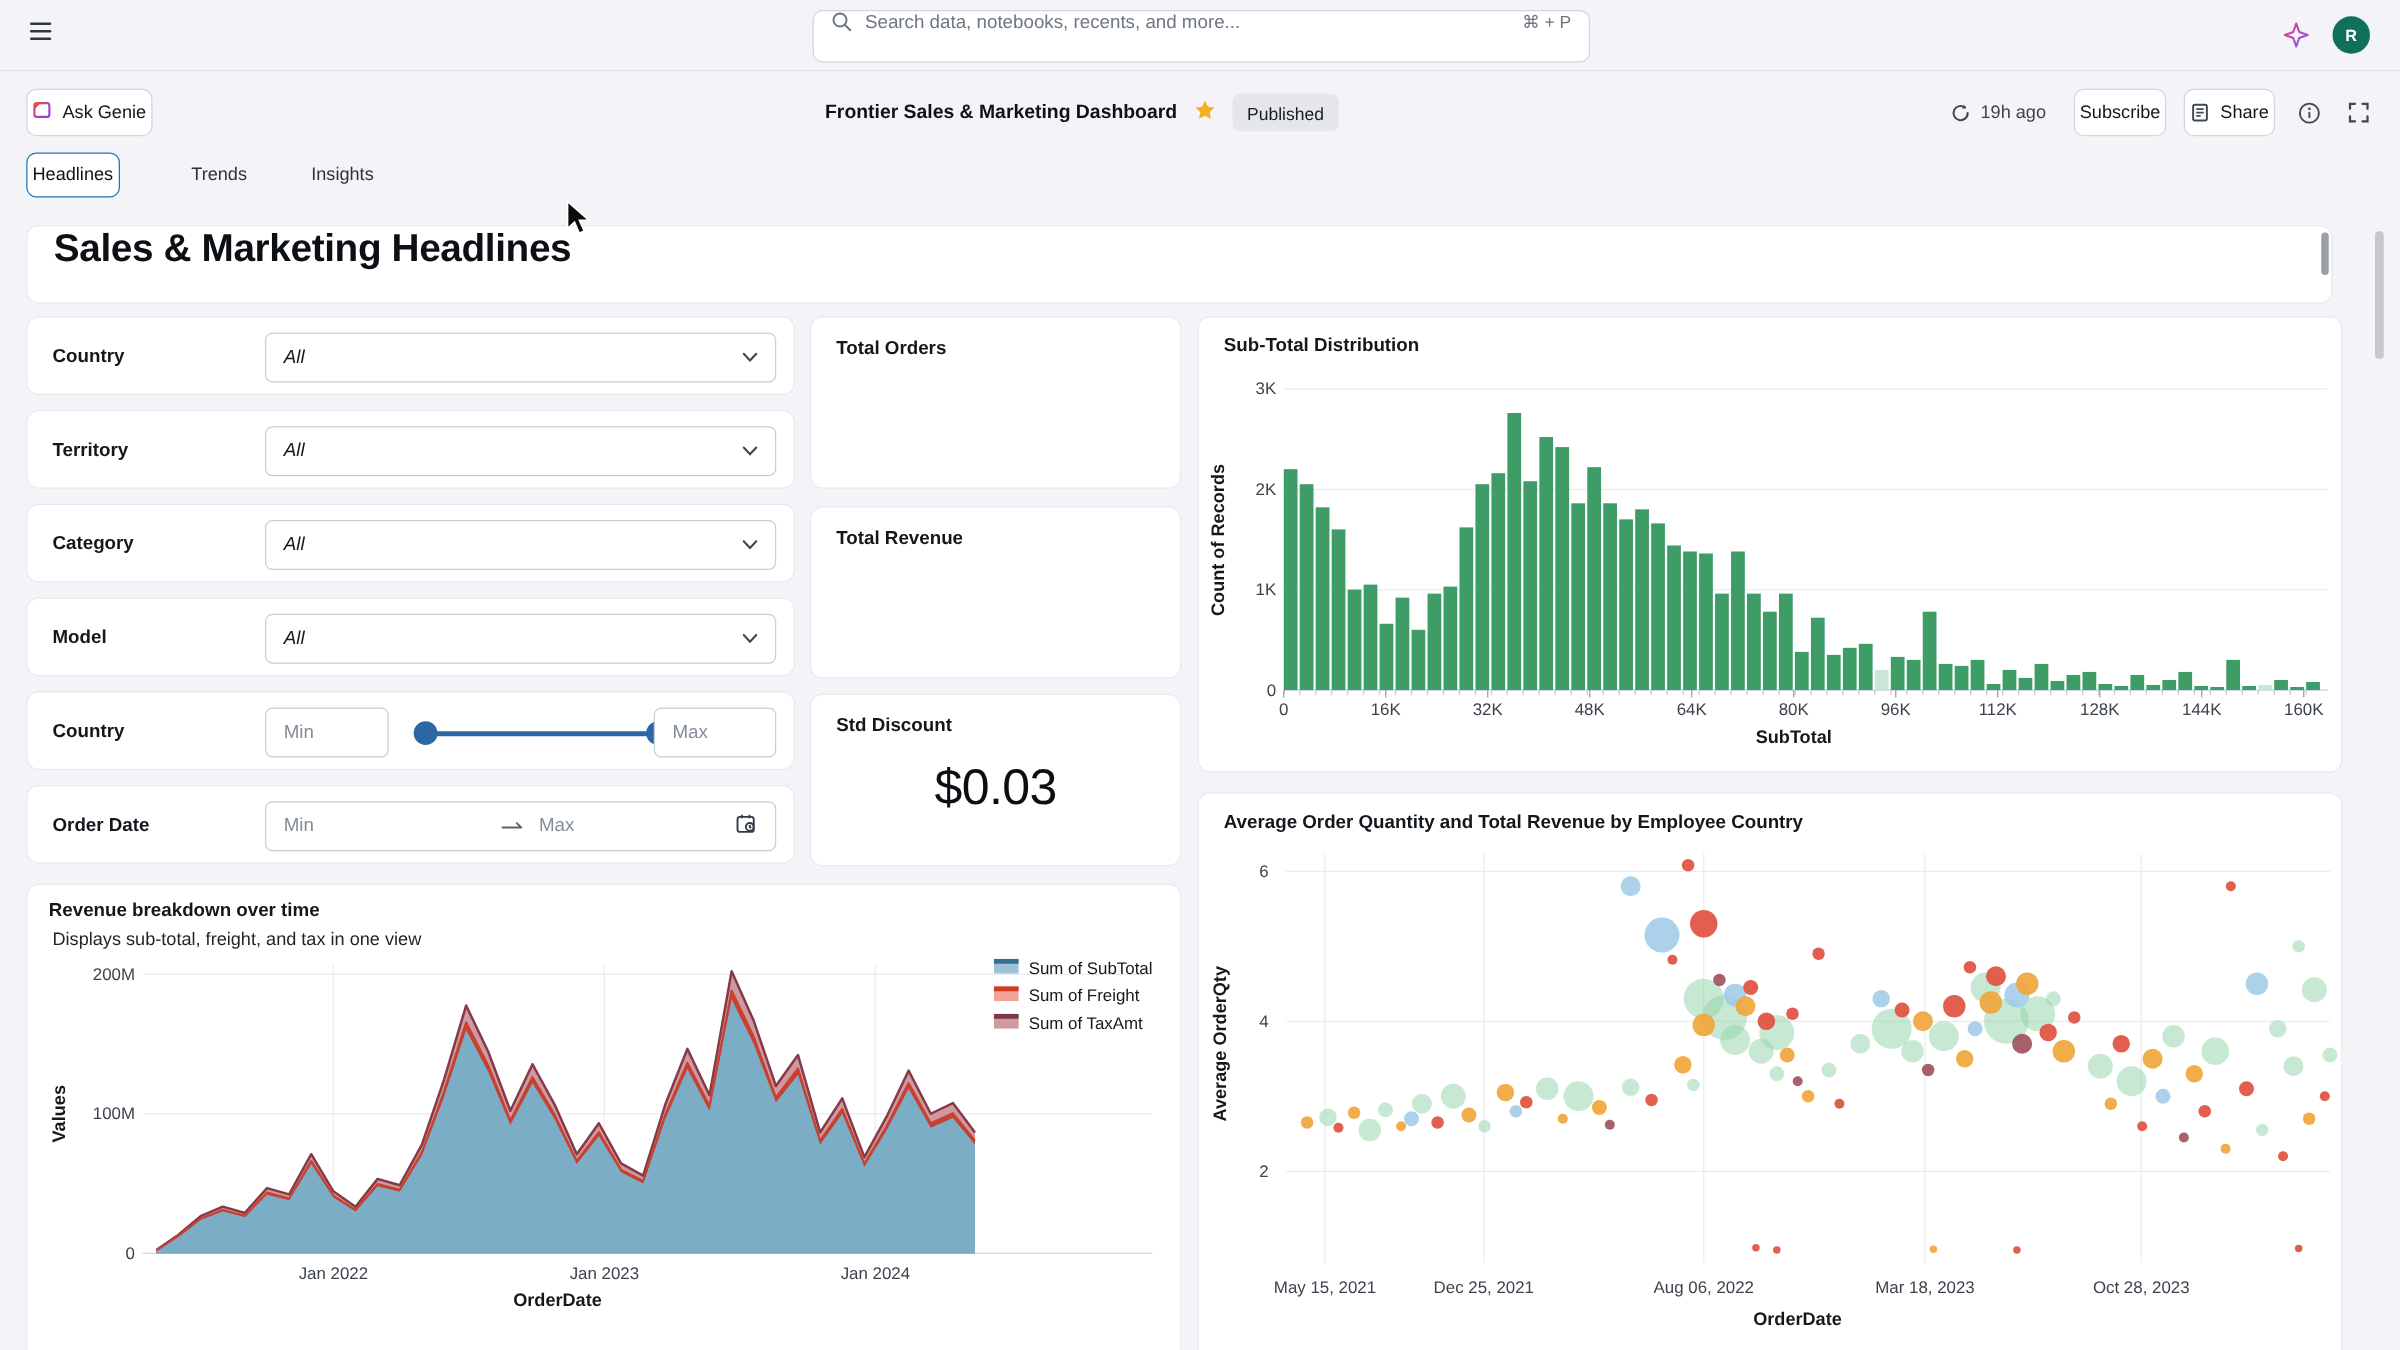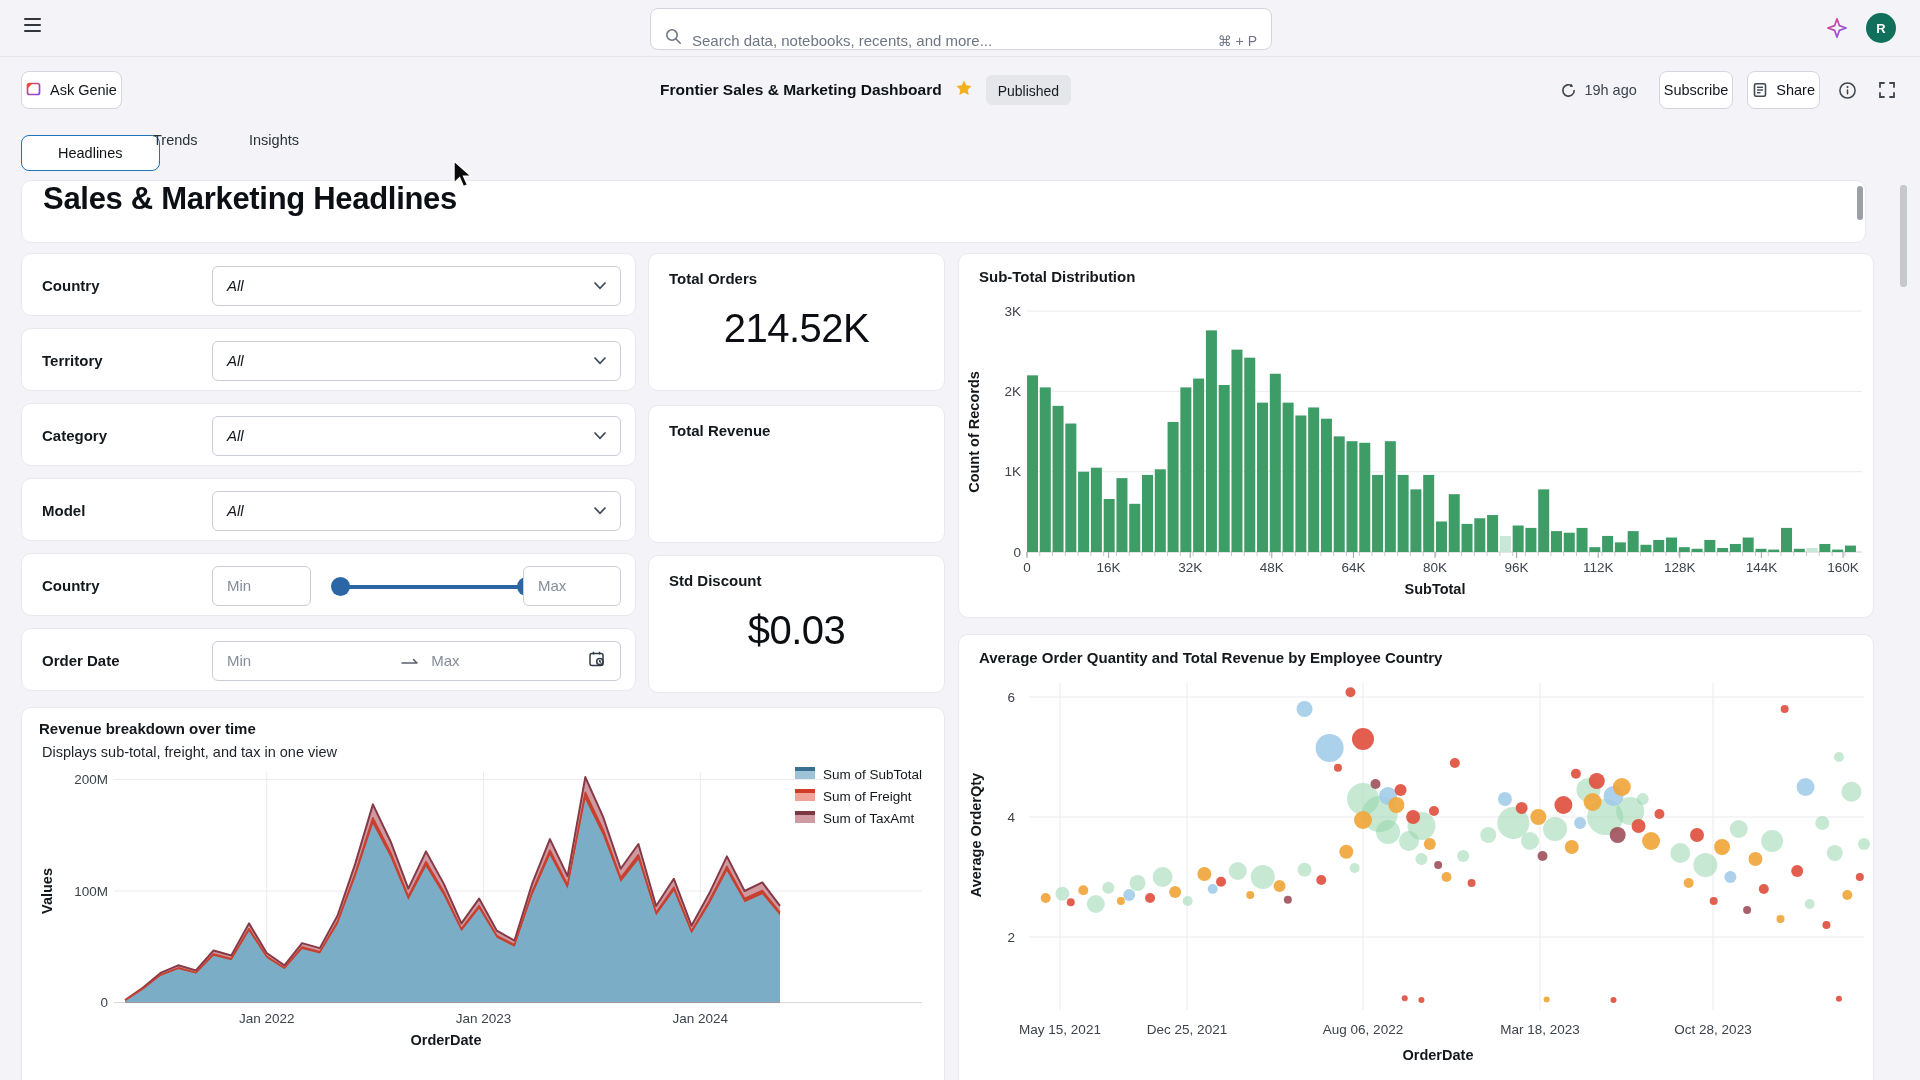--- a/index.html
+++ b/index.html
@@ -5,42 +5,42 @@
   * { margin:0; padding:0; box-sizing:border-box; }
   html,body { width:1920px; height:1080px; overflow:hidden; }
   body { font-family:"Liberation Sans","DejaVu Sans",sans-serif; background:#f3f3f8; color:#11161c; }
   #app { position:relative; width:1920px; height:1080px; }
 
   
   .topbar { position:absolute; left:0; top:0; width:1920px; height:57px; border-bottom:1px solid #e3e3ea; }
   .hamburger { position:absolute; left:24px; top:18px; width:17px; height:14px; cursor:pointer; }
   .hamburger span { display:block; height:2px; background:#30363d; border-radius:1px; margin-bottom:4px; }
   .searchbox { position:absolute; left:650px; top:8px; width:622px; height:42px; background:#fff;
-    border:1px solid #d2d5dd; border-radius:8px; display:flex; align-items:flex-end; padding:0 14px; gap:10px; }
+    border:1px solid #d2d5dd; border-radius:8px; display:flex; align-items:flex-start; padding:0 14px; gap:10px; }
   .searchbox .ph { flex:1; color:#6d7682; font-size:15px; }
   .searchbox .kbd { color:#6d7682; font-size:14px; }
   .sparkle { position:absolute; left:1826px; top:17px; width:22px; height:22px; }
   .avatar { position:absolute; left:1866px; top:13px; width:30px; height:30px; border-radius:50%;
     background:#11705c; color:#fff; font-size:13px; font-weight:700; display:flex; align-items:center; justify-content:center; }
 
   
   .btn { display:inline-flex; align-items:center; justify-content:center; gap:8px; background:#fff;
     border:1px solid #d3d6de; border-radius:8px; height:38px; padding:0 4px; font-size:14.5px; color:#10161c; font-weight:500; cursor:pointer; }
   .toolbar-left { position:absolute; left:21px; top:71px; }
   .toolbar-center { position:absolute; left:660px; top:75px; display:flex; align-items:center; gap:13px; }
   .db-title { font-size:15.5px; font-weight:600; color:#0d1217; }
   .pill { display:inline-flex; align-items:center; gap:8px; background:#e4e6ea; border-radius:6px; height:30px; padding:0 12px; font-size:14px; font-weight:500; color:#171c22; cursor:pointer;flex-direction:column; }
   .dot { width:9px; height:9px; border-radius:50%; background:#27a25f; }
   .toolbar-right { position:absolute; right:20px; top:71px; display:flex; align-items:center; gap:14px; }
   .refresh-group { display:flex; align-items:center; gap:7px; color:#3d444c; font-size:14.5px; margin-right:8px; cursor:pointer; }
   .iconbtn { width:26px; height:26px; display:flex; align-items:center; justify-content:center; cursor:pointer; }
 
   
   .tabs { position:absolute; left:21px; top:122px; height:36px; }
-  .tab-active { position:absolute; left:0; top:13px; height:36px; padding:0 36px; display:inline-flex; align-items:center;
+  .tab-active { position:absolute; left:0; top:0; height:36px; padding:0 4px; display:inline-flex; align-items:center;
     background:#fff; border:1px solid #2273b4; border-radius:8px; font-size:14.5px; color:#0e1318; cursor:pointer; }
   .tab { position:absolute; top:0; height:36px; display:inline-flex; align-items:center; font-size:14.5px; color:#2b3238; cursor:pointer; }
 
   .card { position:absolute; background:#fff; border:1px solid #e8e8ef; border-radius:10px; }
   .title-card { left:21px; top:180px; width:1845px; height:63px; display:flex; align-items:flex-start; }
   .page-title { font-size:31px; font-weight:700; letter-spacing:-0.3px; color:#0c1015; padding-left:21px; }
 
   
   .fcard { left:21px; width:615px; height:63px; }
   .fcard .flabel { position:absolute; left:20px; top:50%; transform:translateY(-50%); font-size:15px; font-weight:700; color:#13181d; }
@@ -245,21 +245,20 @@
               <line x1="11.5" y1="1.8" x2="11.5" y2="4.5"></line>
               <circle cx="11.8" cy="11.5" r="3.1"></circle>
               <path d="M11.8 10 V11.6 L13 12.3"></path>
             </svg></span>
         </div>
       </div>
     </div>
   <div id="kpis">
       <div class="card kcard" style="top: 253px;">
         <div class="klabel">Total Orders</div>
-        <div class="kvalue">214.52K</div>
       </div>
       <div class="card kcard" style="top: 405px;">
         <div class="klabel">Total Revenue</div>
       </div>
       <div class="card kcard" style="top: 555px;">
         <div class="klabel">Std Discount</div>
         <div class="kvalue">$0.03</div>
       </div>
     </div>
 

